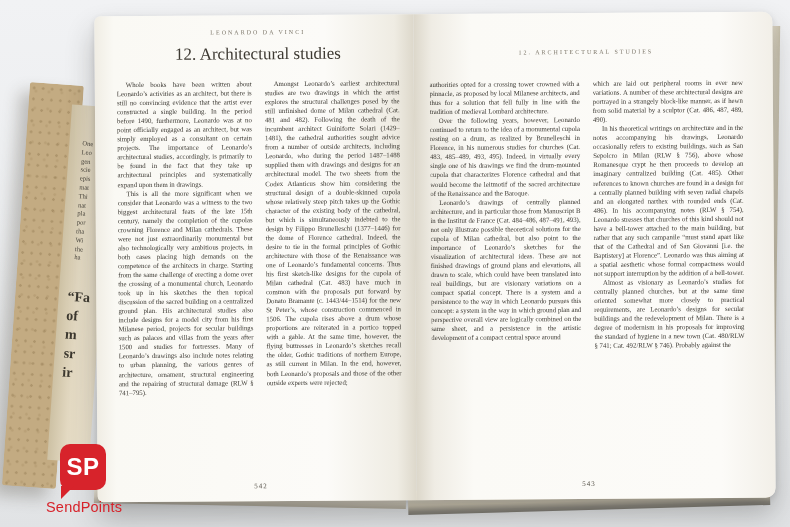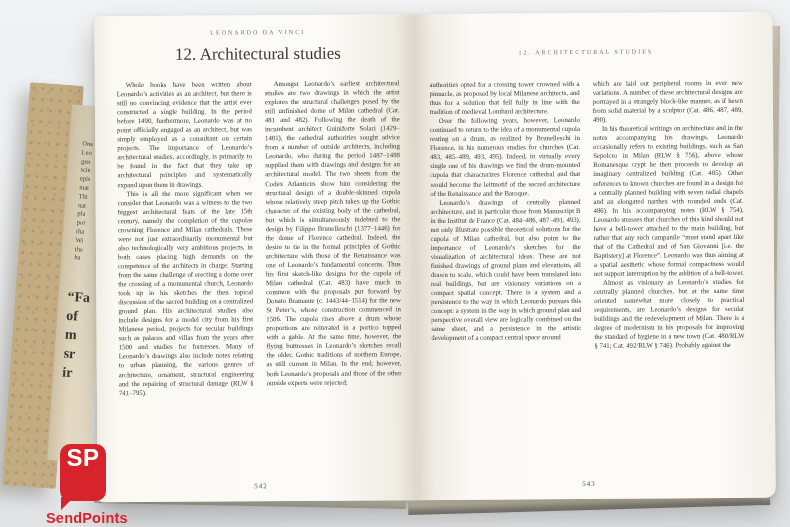--- a/index.html
+++ b/index.html
@@ -48,26 +48,26 @@
     transform:rotate(1.1deg);
     background:linear-gradient(180deg,#f0ece1 0%,#ddd6c7 55%,#b2ac9d 100%);}
   .edges-bottom-right{position:absolute;left:408px;top:486px;width:362px;height:24px;z-index:1;
     transform:rotate(-1.6deg);
     background:linear-gradient(180deg,#f4f0e4 0%,#e9e2d1 38%,#d2cab6 62%,#8f8b81 86%,#7c7971 100%);}
   .fore-edge-right{position:absolute;left:764px;top:26px;width:13px;height:458px;z-index:1;
     transform:rotate(0.8deg);
     background:linear-gradient(90deg,#f5f2e9 0%,#ded7c5 55%,#c7c0ac 100%);}
   
   .logo{position:absolute;left:46px;top:444px;z-index:10;font-family:"Liberation Sans",sans-serif;}
-  .logo-mark{position:relative;width:46px;height:57px;margin-left:14px;border-radius:10px;
-    background:#d7232b;display:flex;justify-content:center;}
+  .logo-mark{position:relative;width:46px;height:46px;margin-left:14px;border-radius:10px;
+    background:#d7232b;display:flex;align-items:center;justify-content:center;}
   .logo-tail{position:absolute;left:1px;bottom:-9px;width:0;height:0;
     border-top:13px solid #d7232b;border-right:13px solid transparent;}
   .logo-sp{color:#ffffff;font-weight:bold;font-size:24px;letter-spacing:0.5px;}
-  .logo-word{margin-top:9px;color:#d7232b;font-weight:bold;font-size:14.5px;letter-spacing:0.2px;}
+  .logo-word{margin-top:9px;color:#d7232b;font-weight:normal;font-size:14.5px;letter-spacing:0.2px;}
 </style>
 </head>
 <body>
 
 <div class="scene">
 
   <div class="cover-edge"></div>
 
   <div class="under-page">
     <div class="frag-small">One

